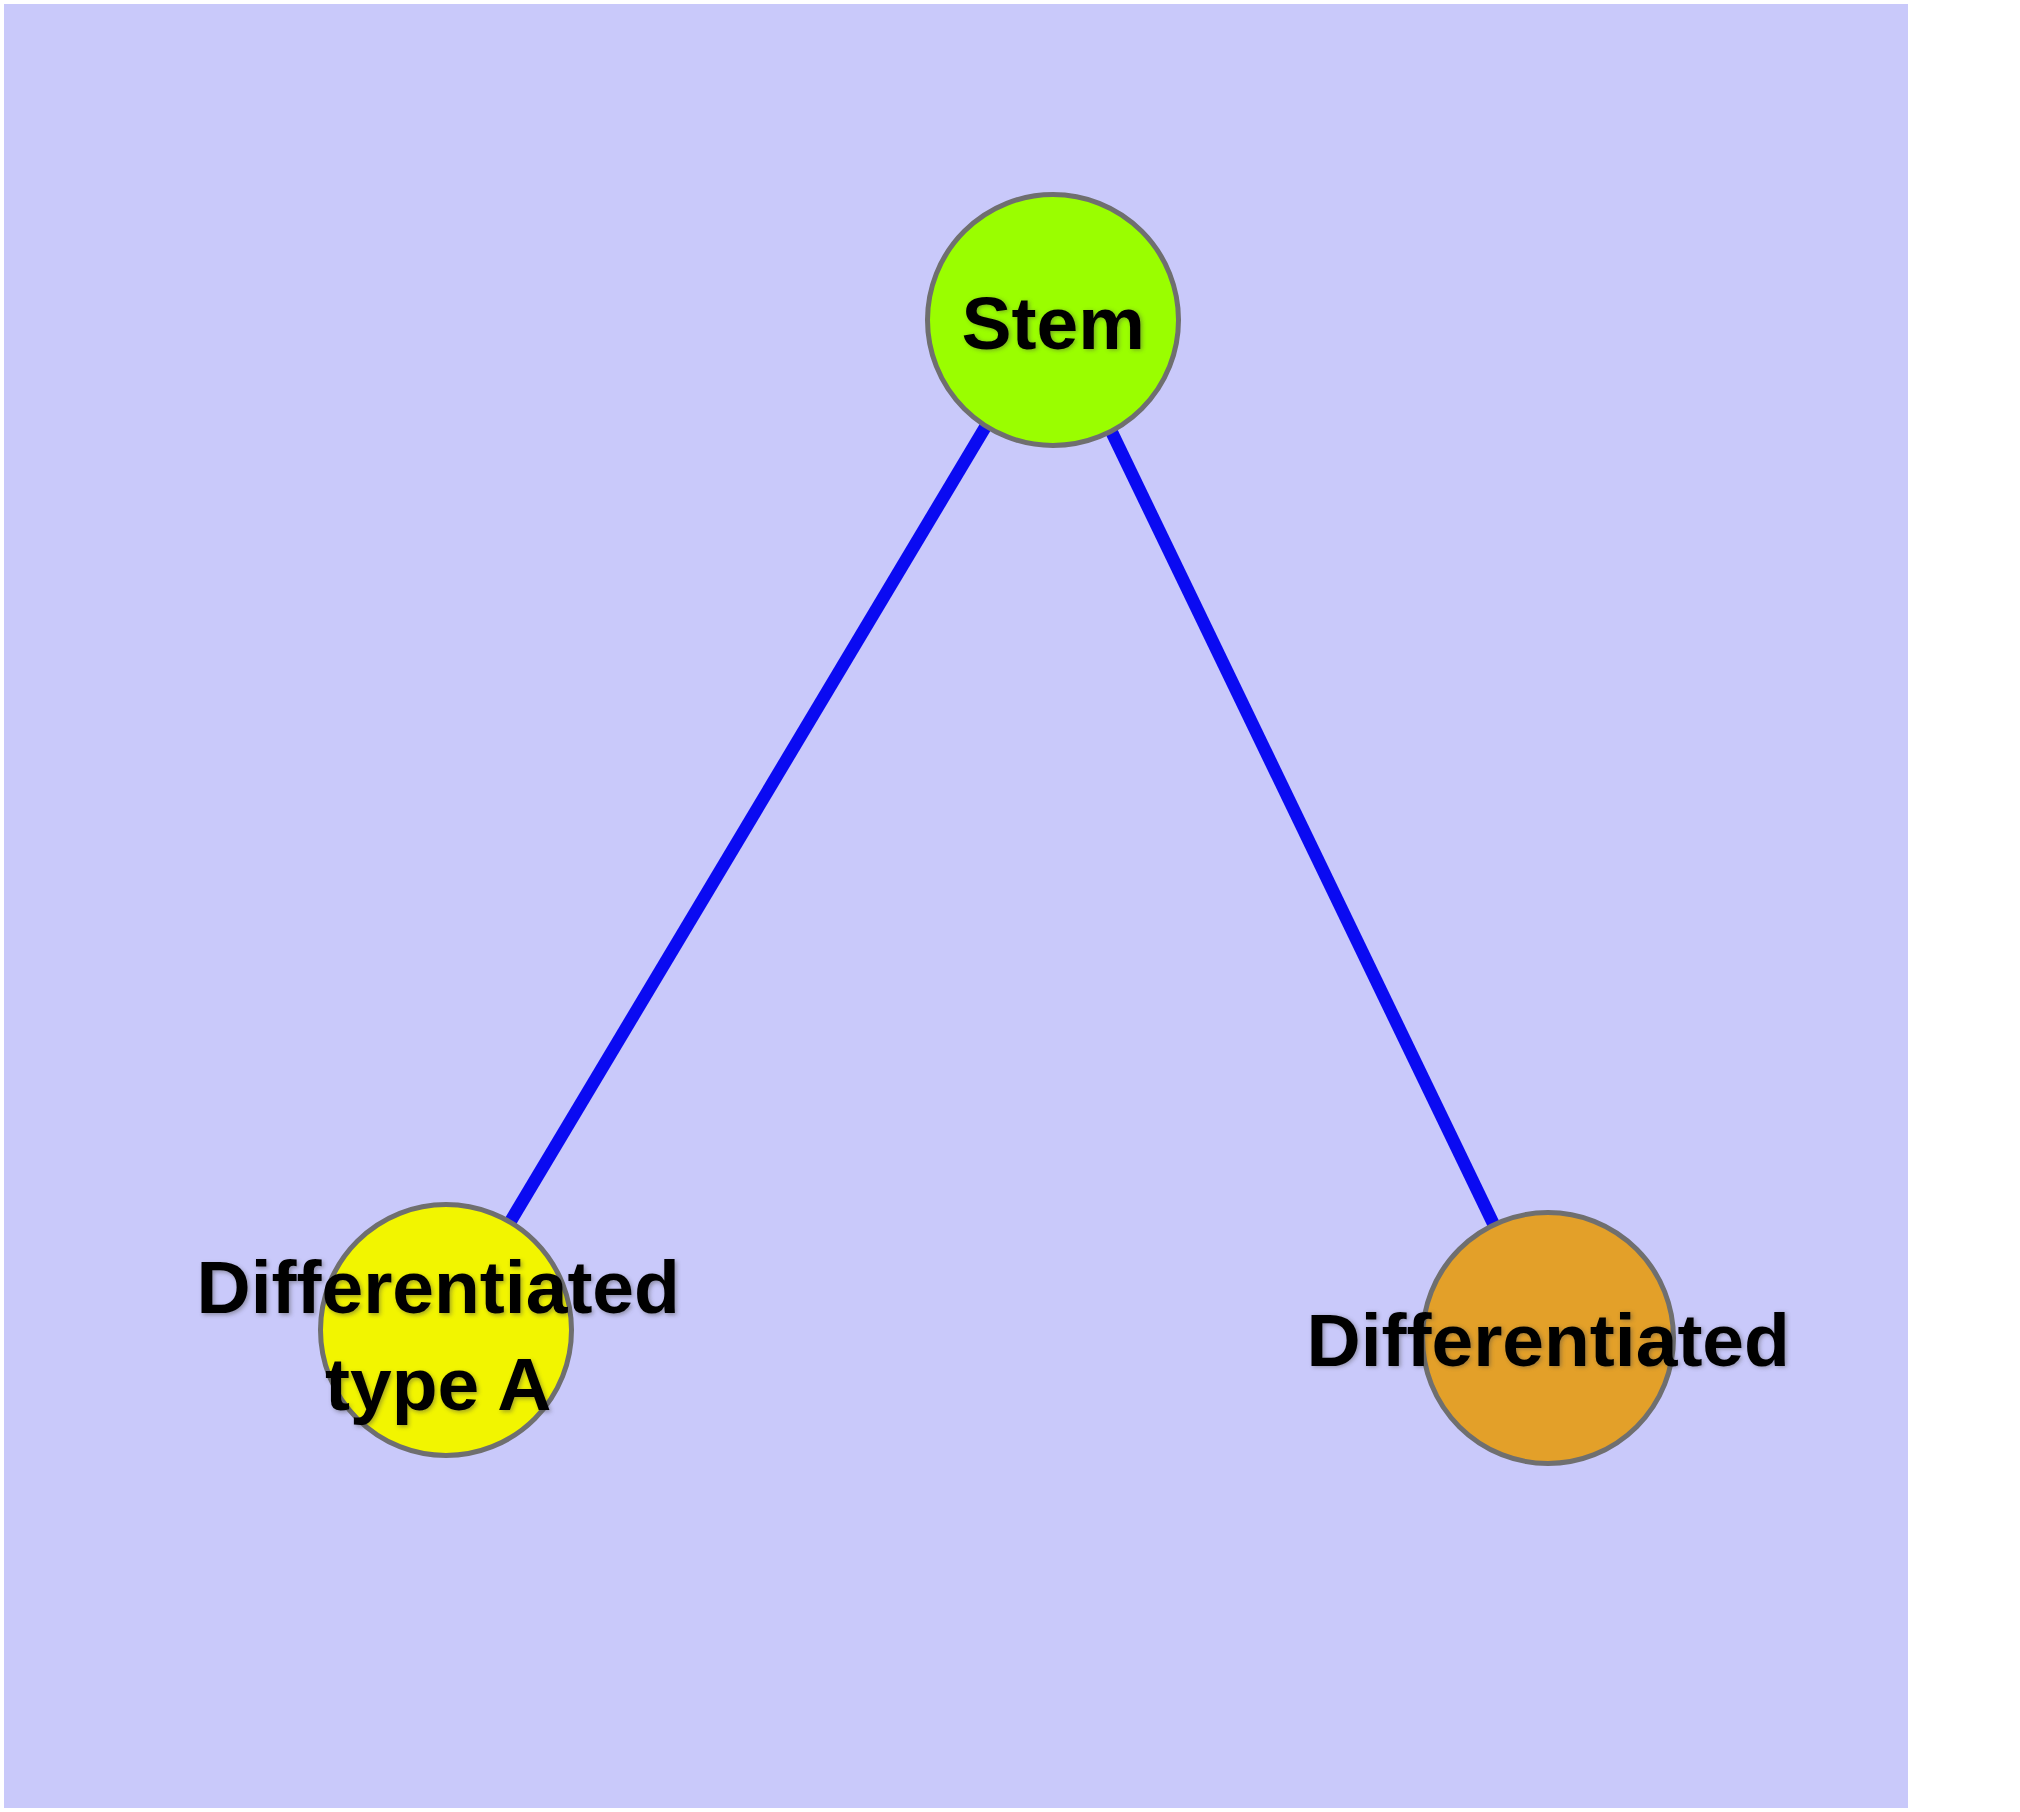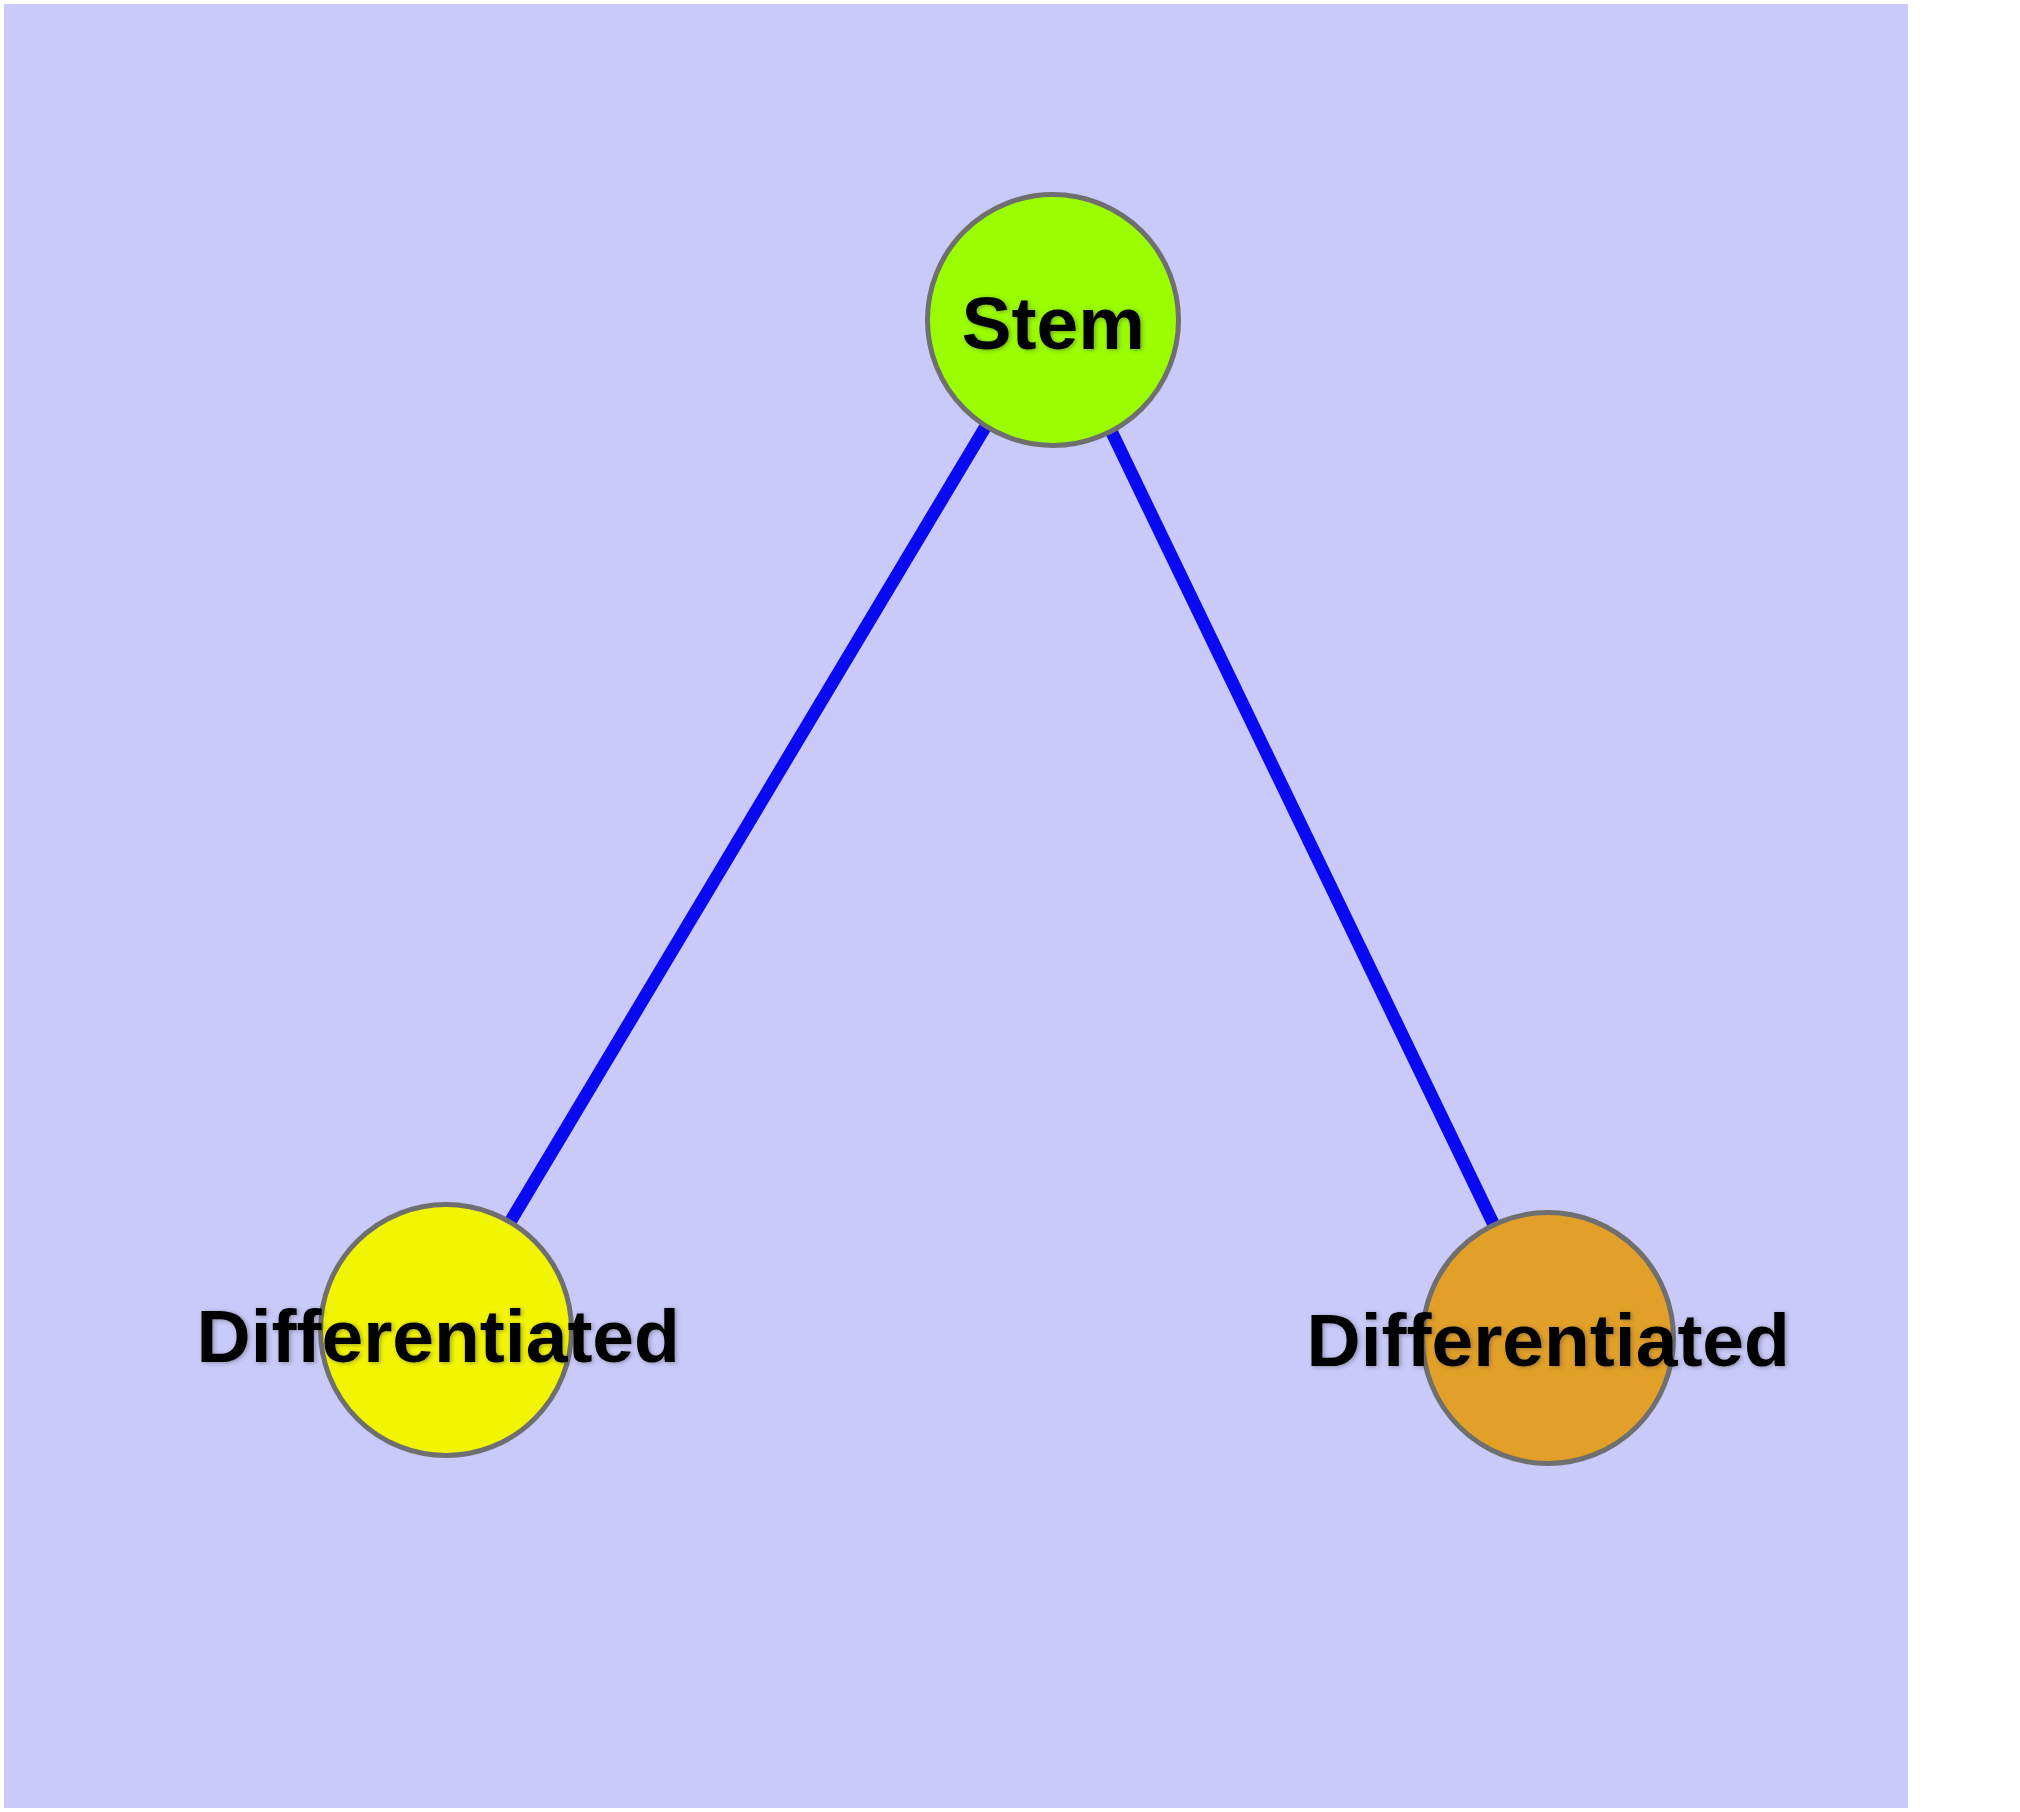--- a/index.html
+++ b/index.html
@@ -72,20 +72,21 @@
     <div class="node stem" style="background-color: rgb(154, 254, 0); border-color: rgb(111, 111, 111);"></div>
 
     <div class="node type-a" style="background-color: rgb(242, 245, 0); border-color: rgb(111, 111, 111);"></div>
 
     <div class="node type-b" style="background-color: rgb(227, 160, 41); border-color: rgb(111, 111, 111);"></div>
 
     <div class="node-label stem-label">Stem</div>
 
     <div class="node-label type-a-label">
       <div>Differentiated</div>
+      <div>type A</div>
     </div>
 
     <div class="node-label type-b-label">
       <div>Differentiated</div>
     </div>
 
   </div>
 </div>
 
 

